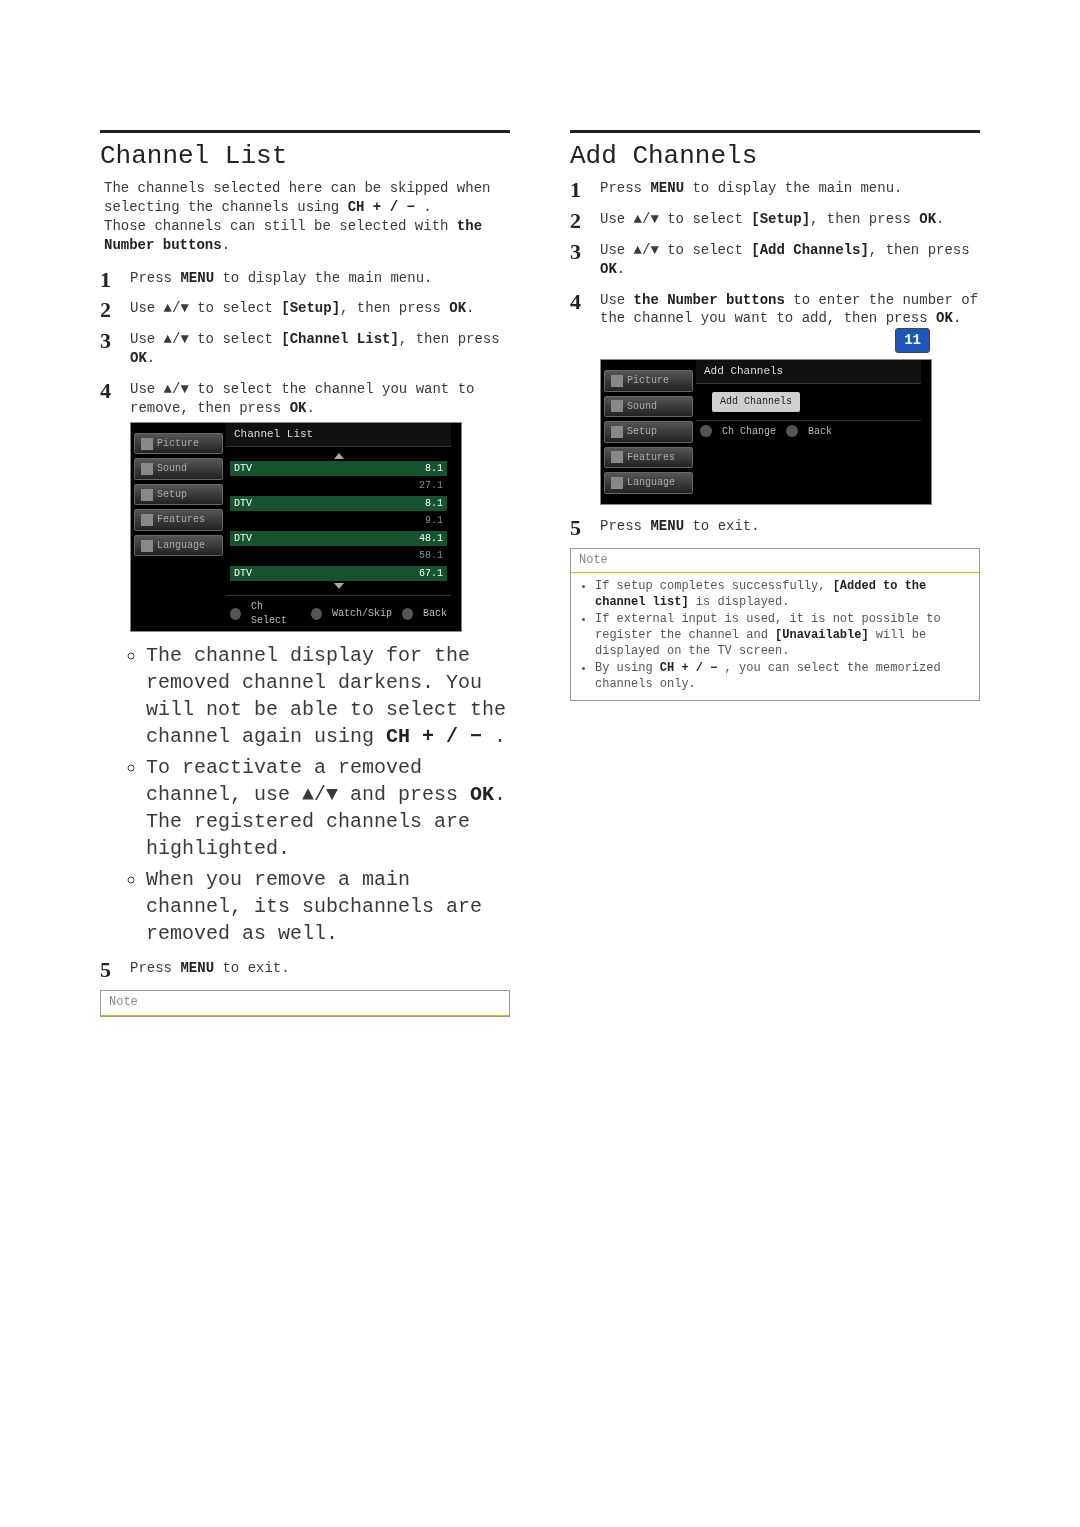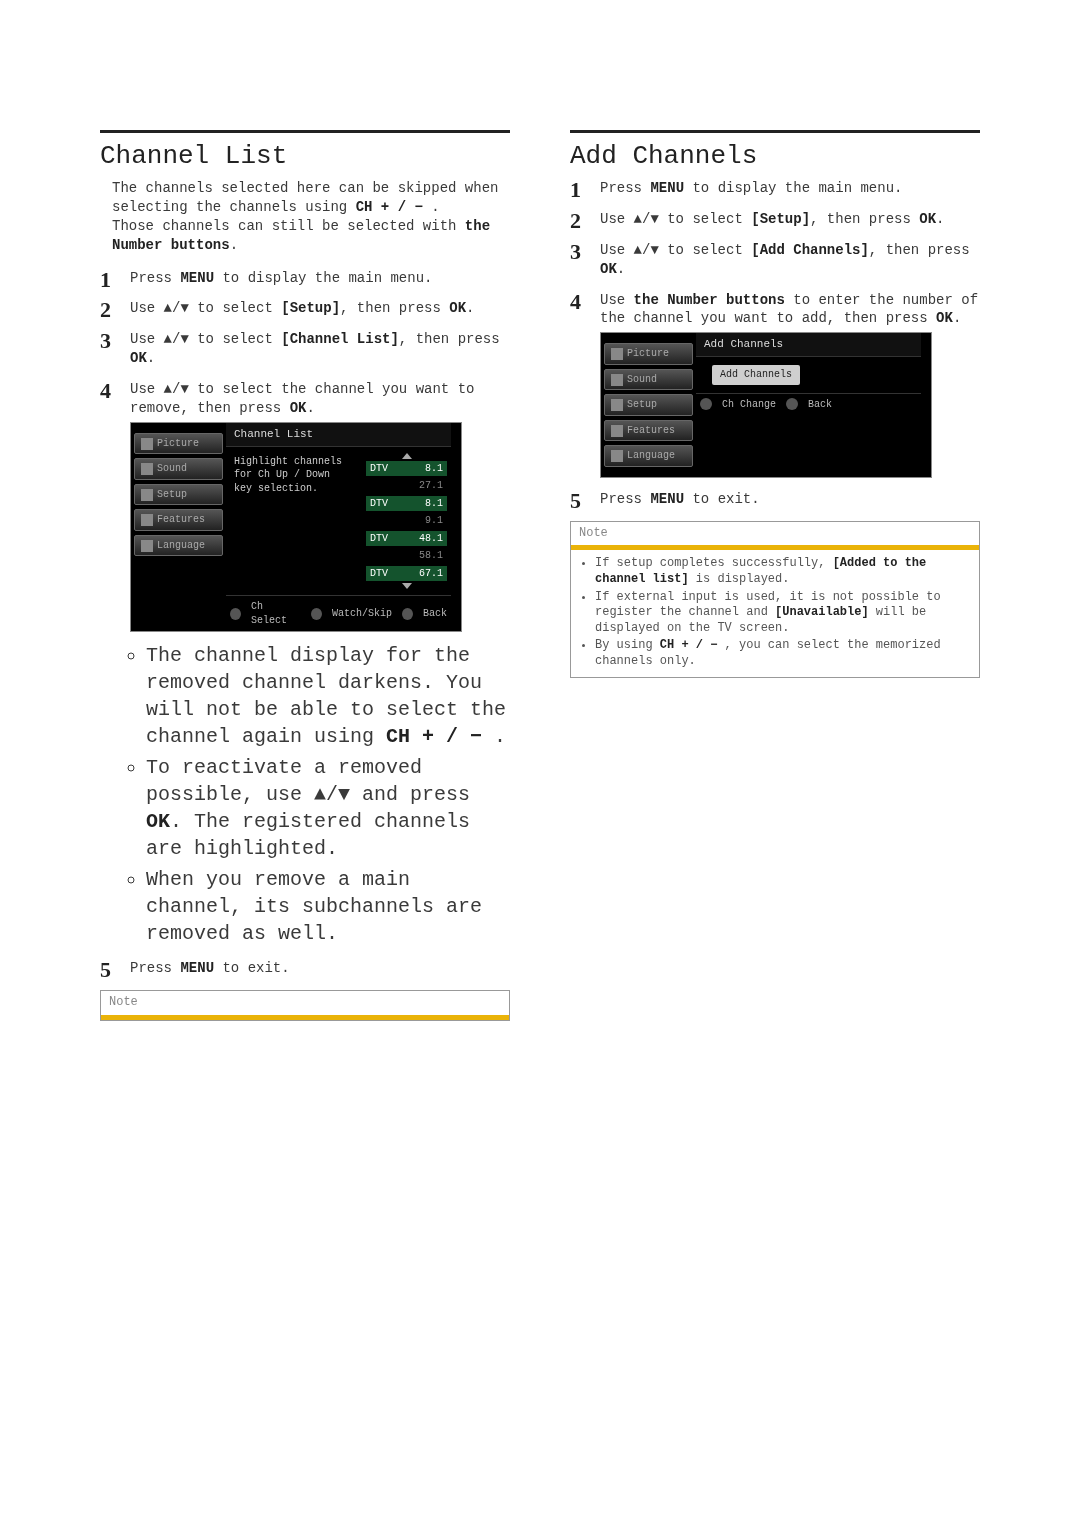--- a/index.html
+++ b/index.html
@@ -26,21 +26,21 @@
   }
   h2 {
     font-weight: 400;
     font-size: 26px;
     margin: 0 0 8px 0;
     color: #222;
   }
   p.intro {
     font-size: 14px;
     line-height: 1.35;
-    margin: 0 0 14px 12px;
+    margin: 0 0 14px 4px;
   }
   ol.steps {
     list-style: none;
     padding: 0;
     margin: 0 0 10px 0;
     counter-reset: step;
   }
   ol.steps > li {
     position: relative;
     padding-left: 30px;
@@ -139,21 +139,21 @@
   }
   ul.bullets li { margin-bottom:4px; }
   .notebox {
     border:1px solid #999;
     font-size:12px;
     line-height:1.3;
     color:#555;
   }
   .notebox .head {
     padding:4px 8px;
-    border-bottom:5px solid #eab308;
+    border-bottom:1px solid #eab308;
     color:#888;
   }
   .notebox ul {
     margin:6px 10px 8px 24px;
     padding:0;
   }
   .notebox li { margin-bottom:2px;}
   .num-badge {
     background:#1a57b8;
     color:#fff;
@@ -250,21 +250,20 @@
                 <span class="ic"></span>
                 <span>Features</span>
               </div>
             <div class="sidebar-item">
                 <span class="ic"></span>
                 <span>Language</span>
               </div>
           </div><div class="panel">
             <div class="panel-head">Channel List</div>
             <div class="channel-list-body">
-              <div class="hint-box">Highlight channels for Ch Up / Down key selection.</div>
               <div class="channel-col">
                 <div class="arrow-up"></div>
                 <div class="ch-row hl">
                     <span>DTV</span>
                     <span>8.1</span>
                   </div>
                 <div class="ch-row">
                     <span></span>
                     <span>27.1</span>
                   </div>
@@ -296,21 +295,21 @@
                 <span>Ch Select</span>
               <span class="foot-ic"></span>
                 <span>Watch/Skip</span>
               <span class="foot-ic"></span>
                 <span>Back</span>
             </div>
           </div>
         </div>
         <ul class="bullets" style="padding-left:16px;">
           <li><span>The channel display for the removed channel darkens. You will not be able to select the channel again using </span><span class="bold">CH + / −</span><span> .</span></li>
-          <li><span>To reactivate a removed possible, use ▲/▼ and press </span><span class="bold">OK</span><span>. The registered channels are highlighted.</span></li>
+          <li><span>To reactivate a removed channel, use ▲/▼ and press </span><span class="bold">OK</span><span>. The registered channels are highlighted.</span></li>
           <li><span>When you remove a main channel, its subchannels are removed as well.</span></li>
         </ul>
       </li>
       <li><span>Press </span><span class="bold">MENU</span><span> to exit.</span></li>
     </ol>
 
     <div class="notebox">
       <div class="head">Note</div>
     </div>
 
@@ -319,20 +318,23 @@
   <div class="col">
     <div class="rule"></div>
     <h2>Add Channels</h2>
 
     <ol class="steps">
       <li><span>Press </span><span class="bold">MENU</span><span> to display the main menu.</span></li>
       <li><span>Use ▲/▼ to select </span><span class="bold">[Setup]</span><span>, then press </span><span class="bold">OK</span><span>.</span></li>
       <li><span>Use ▲/▼ to select </span><span class="bold">[Add Channels]</span><span>, then press </span><span class="bold">OK</span><span>.</span></li>
       <li><span>Use </span><span class="bold">the Number buttons</span><span> to enter the number of the channel you want to add, then press </span><span class="bold">OK</span><span>.</span>
 
+        <div class="add-top">
+          <span class="num-badge">11</span>
+        </div>
 
         <div class="screenshot">
           <div class="sidebar">
             <div class="sidebar-item">
                 <span class="ic"></span>
                 <span>Picture</span>
               </div>
             <div class="sidebar-item">
                 <span class="ic"></span>
                 <span>Sound</span>

